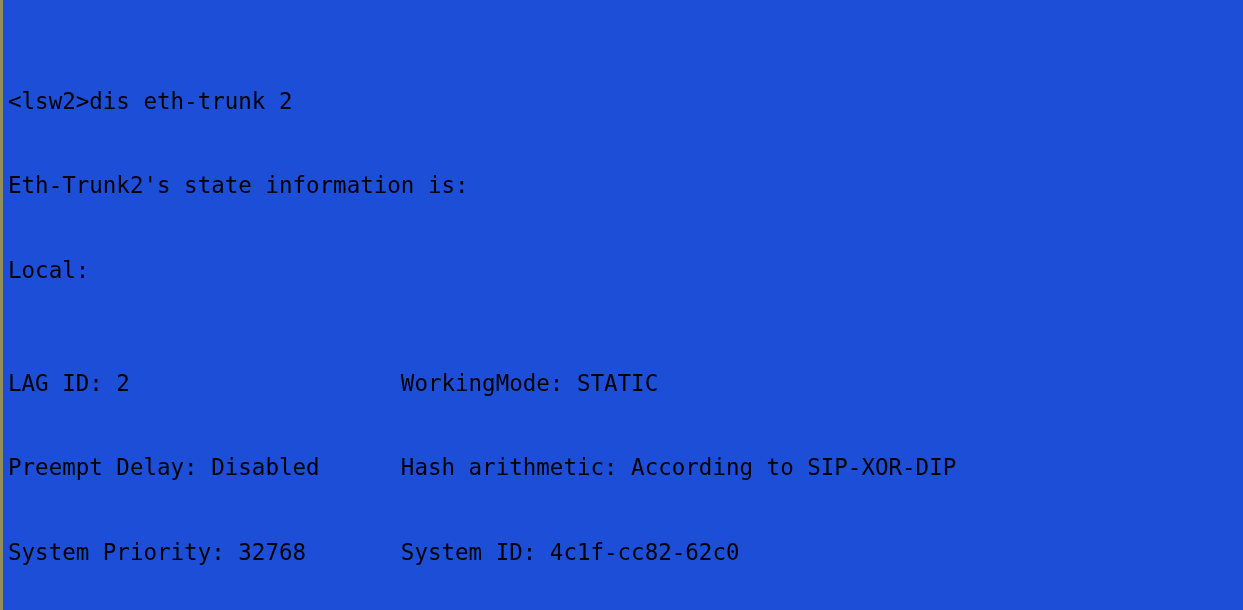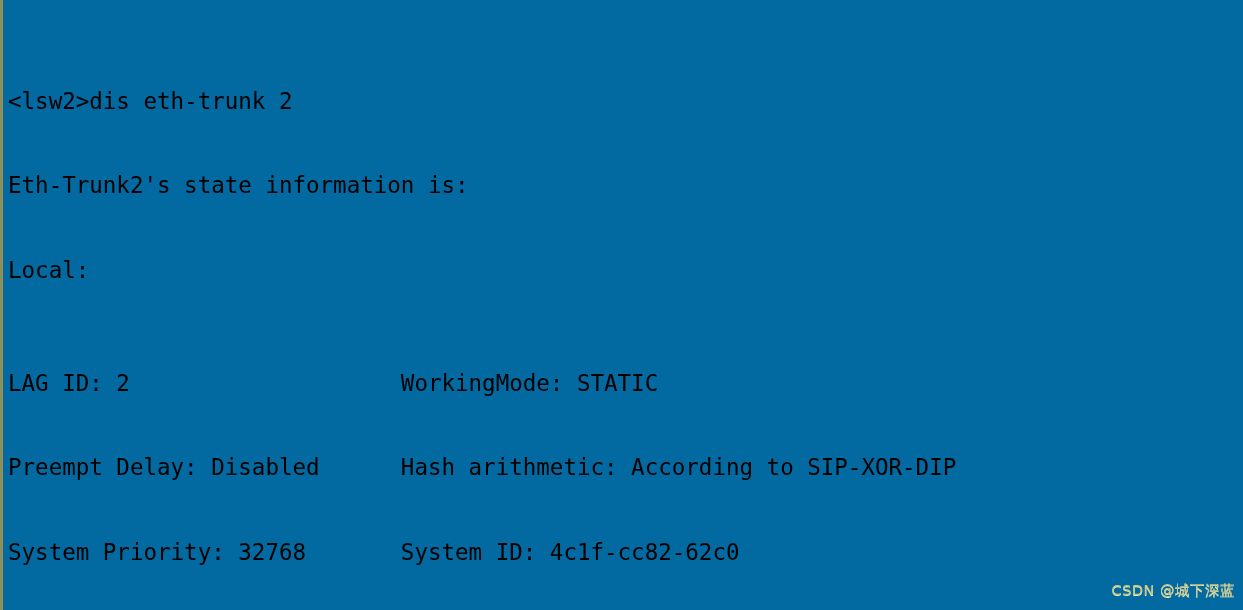--- a/index.html
+++ b/index.html
@@ -4,21 +4,21 @@
 <style>
   html, body {
     margin: 0;
     padding: 0;
     background: #b8b878;
   }
   #terminal {
     position: relative;
     width: 1243px;
     height: 610px;
-    background: #0369a1;
+    background: #1d4ed8;
     border-left: 3px solid #8f8f5a;
     box-sizing: border-box;
     overflow: hidden;
     font-family: "DejaVu Sans Mono", "Liberation Mono", monospace;
     font-size: 22.5px;
     line-height: 28.2px;
     color: #000000;
   }
   #screen {
     position: absolute;
@@ -69,14 +69,13 @@
     
     
     
     
 
     
     
 
   </div>
 
-  <div id="watermark">CSDN @城下深蓝</div>
 </div>
 
 </body></html>

